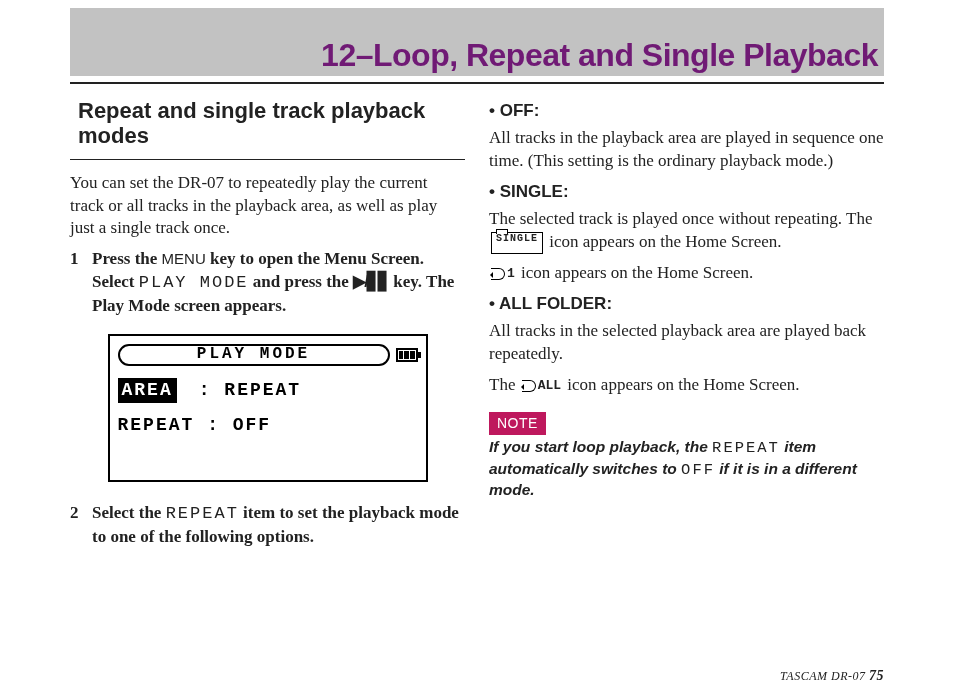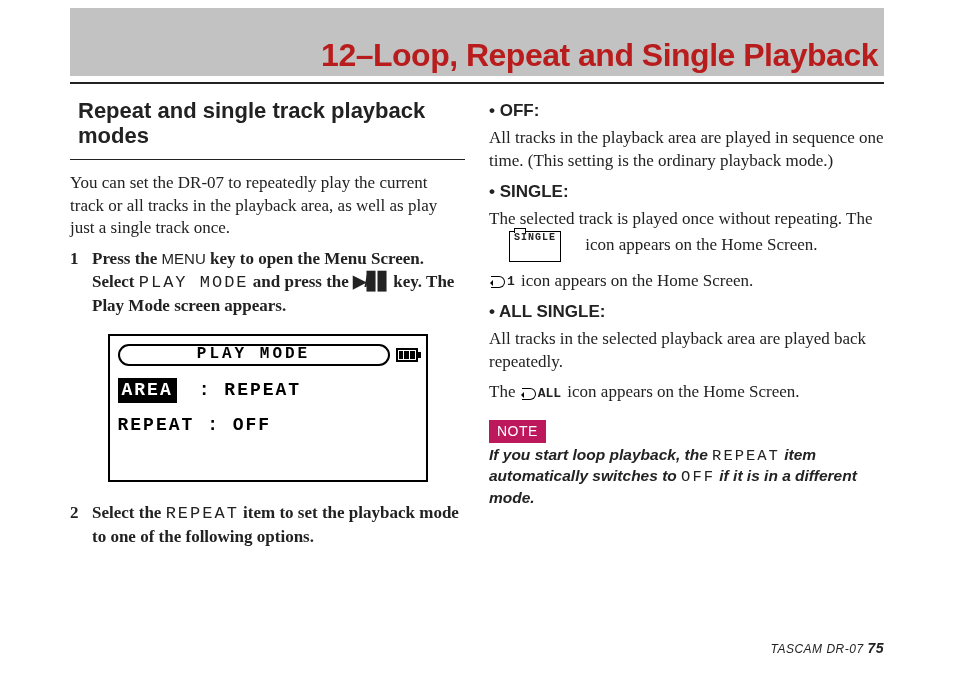--- a/index.html
+++ b/index.html
@@ -1,19 +1,19 @@
 <!DOCTYPE html>
 <html><head>
 <meta charset="utf-8">
 <style>
   * { box-sizing: border-box; margin: 0; padding: 0; }
   html, body { width: 954px; height: 686px; font-family: Georgia, 'Times New Roman', serif; color: #222; background: #fff; }
   .page { width: 954px; height: 686px; padding: 8px 70px 20px 70px; position: relative; }
   .banner { background: #c2c2c2; height: 68px; display: flex; align-items: flex-end; justify-content: flex-end; padding: 0 6px 2px 6px; margin-bottom: 6px; }
-  .banner-title { font-family: Arial, Helvetica, sans-serif; font-weight: 900; font-size: 32px; letter-spacing: -0.5px; color: #b91c1c; }
+  .banner-title { font-family: Arial, Helvetica, sans-serif; font-weight: 900; font-size: 32px; letter-spacing: -0.5px; color: #701a75; }
   .banner-rule { border: none; border-top: 2px solid #222; margin: 0 0 10px 0; }
   .columns { display: flex; gap: 24px; }
   .col { flex: 1 1 0; font-size: 17px; line-height: 1.35; }
   .section-title { font-family: Arial, Helvetica, sans-serif; font-weight: 700; font-size: 22px; line-height: 1.15; padding: 4px 0 6px 8px; margin-bottom: 4px; }
   .section-rule { border: none; border-top: 1px solid #222; margin: 0 0 12px 0; }
   .para { margin-bottom: 8px; }
   .step { display: flex; margin-bottom: 6px; }
   .step-num { width: 22px; flex: 0 0 22px; font-weight: 700; font-family: Georgia, serif; }
   .step-body { flex: 1; font-weight: 700; font-family: Georgia, serif; }
   .mono { font-family: 'Courier New', monospace; letter-spacing: 2px; font-weight: 400; }
@@ -23,29 +23,29 @@
   .lcd { width: 320px; height: 148px; border: 2px solid #000; padding: 6px 8px; font-family: 'Courier New', monospace; font-weight: 700; font-size: 18px; letter-spacing: 2px; color: #000; position: relative; }
   .lcd-header { display: flex; align-items: center; gap: 6px; height: 26px; }
   .lcd-pill { flex: 1; border: 2px solid #000; border-radius: 12px; height: 22px; display: flex; align-items: center; justify-content: center; font-size: 16px; letter-spacing: 3px; }
   .lcd-batt { width: 22px; height: 14px; border: 2px solid #000; position: relative; }
   .lcd-batt::after { content: ""; position: absolute; right: -5px; top: 2px; width: 3px; height: 6px; background: #000; }
   .lcd-batt-bars { position: absolute; inset: 1px; display: flex; gap: 1px; }
   .lcd-batt-bars span { flex: 1; background: #000; }
   .lcd-row { margin-top: 10px; display: flex; align-items: flex-end; }
   .lcd-inv { background: #000; color: #fff; padding: 0 4px; letter-spacing: 2px; }
   .bullet-head { font-family: Arial, Helvetica, sans-serif; font-weight: 700; font-size: 17px; margin: 6px 0 4px 0; }
-  .inline-icon { display: inline-block; vertical-align: middle; border: 1.5px solid #000; font-family: 'Courier New', monospace; font-size: 10px; letter-spacing: 1px; padding: 0 4px; height: 31px; line-height: 12px; font-weight: 700; position: relative; margin: 0 20px; }
+  .inline-icon { display: inline-block; vertical-align: middle; border: 1.5px solid #000; font-family: 'Courier New', monospace; font-size: 10px; letter-spacing: 1px; padding: 0 4px; height: 22px; line-height: 12px; font-weight: 700; position: relative; margin: 0 2px; }
   .inline-icon.tab::before { content:""; position:absolute; left:4px; top:-4px; width:10px; height:4px; border:1.5px solid #000; border-bottom:none; background:#fff; }
   .repeat-glyph { display:inline-flex; align-items:center; gap:2px; font-family:'Courier New',monospace; font-size:13px; font-weight:700; vertical-align:middle; margin:0 2px; }
   .repeat-arrow { display:inline-block; width:14px; height:12px; border:1.5px solid #000; border-left:none; border-radius:0 6px 6px 0; position:relative; }
   .repeat-arrow::after { content:""; position:absolute; left:-4px; top:3px; border:3px solid transparent; border-right-color:#000; }
   .note-badge { display: inline-block; background: #be185d; color: #fff; font-family: Arial, Helvetica, sans-serif; font-weight: 400; font-size: 14px; padding: 2px 8px; margin: 8px 0 2px 0; letter-spacing: 0.5px; }
   .note-text { font-family: Arial, Helvetica, sans-serif; font-style: italic; font-weight: 700; font-size: 15.5px; line-height: 1.3; }
   .note-text .mono { font-style: normal; font-weight: 400; }
-  .footer { position: absolute; right: 70px; bottom: 30px; font-family: Liberation Sans, sans-serif; font-size: 12px; font-style: italic; letter-spacing: 0.5px; color: #222; }
+  .footer { position: absolute; right: 70px; bottom: 2px; font-family: Liberation Serif, serif; font-size: 12px; font-style: italic; letter-spacing: 0.5px; color: #222; }
   .footer .pg { font-weight: 700; font-style: italic; font-size: 14px; }
 </style>
 </head>
 <body>
 
 <div class="page">
 
   <div class="banner">
     <div class="banner-title">12–Loop, Repeat and Single Playback</div>
   </div>
@@ -113,21 +113,21 @@
         <span>The selected track is played once without repeating. The </span><span class="inline-icon tab">SINGLE</span><span> icon appears on the Home Screen.</span>
       </p>
 
       <p class="para">
         <span class="repeat-glyph">
             <span class="repeat-arrow"></span>
             <span>1</span>
           </span><span> icon appears on the Home Screen.</span>
       </p>
 
-      <div class="bullet-head">• ALL SINGLE:</div>
+      <div class="bullet-head">• ALL FOLDER:</div>
       <p class="para">All tracks in the selected playback area are played back repeatedly.</p>
       <p class="para">
         <span>The </span><span class="repeat-glyph">
             <span class="repeat-arrow"></span>
             <span>ALL</span>
           </span><span> icon appears on the Home Screen.</span>
       </p>
 
       <div class="note-badge">NOTE</div>
       <p class="note-text">

